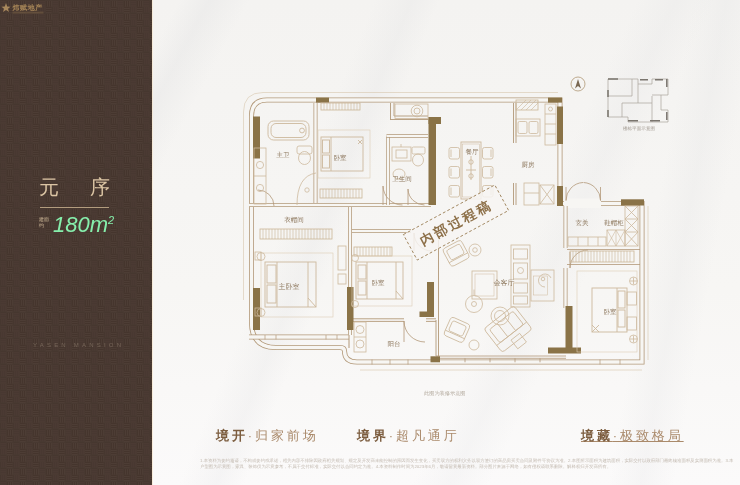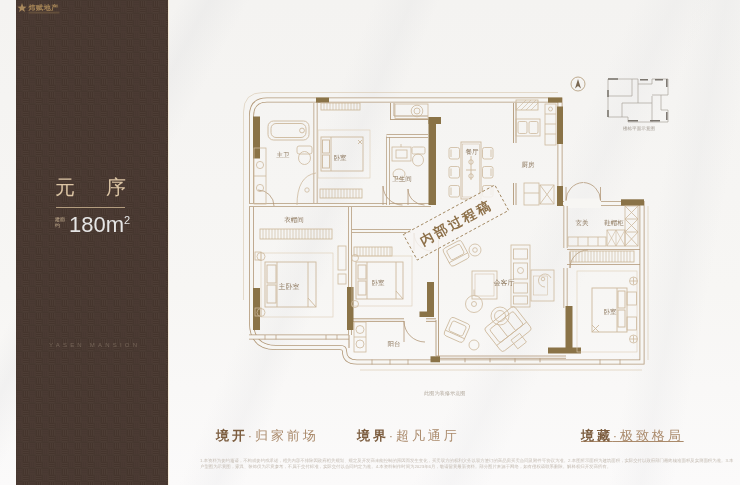--- a/index.html
+++ b/index.html
@@ -4,27 +4,27 @@
 <style>
 html,body{margin:0;padding:0;}
 .page{position:relative;width:740px;height:485px;overflow:hidden;background:#f6f5f3;font-family:"Liberation Sans",sans-serif;}
 .marble{position:absolute;inset:0;
  background:
   linear-gradient(118deg, rgba(255,255,255,0) 18%, rgba(205,206,210,.17) 21%, rgba(255,255,255,0) 25%),
   linear-gradient(112deg, rgba(255,255,255,0) 40%, rgba(208,209,213,.14) 44%, rgba(255,255,255,0) 47%),
   linear-gradient(115deg, rgba(255,255,255,0) 66%, rgba(210,211,215,.13) 70%, rgba(255,255,255,0) 74%),
   linear-gradient(100deg, rgba(255,255,255,0) 84%, rgba(212,213,216,.15) 88%, rgba(255,255,255,0) 92%),
   linear-gradient(180deg, #f4f3f1 0%, #f7f6f4 60%, #fbfafa 100%);}
-.panel{position:absolute;left:16px;top:0;width:152px;height:485px;background:#463730;box-shadow:1px 0 0 rgba(245,225,195,.55);}
+.panel{position:absolute;left:0;top:0;width:152px;height:485px;background:#463730;box-shadow:1px 0 0 rgba(245,225,195,.55);}
 .panel svg{position:absolute;left:0;top:0;}
 .logo{position:absolute;left:15px;top:11px;width:120px;height:16px;}
 .yuanxu{position:absolute;left:39px;top:174px;width:80px;color:#dcc5a4;font-size:20px;letter-spacing:31px;white-space:nowrap;}
 .hr1{position:absolute;left:40px;top:207px;width:69px;height:1px;background:#c6ae8c;opacity:.85;}
 .mj{position:absolute;left:39px;top:216px;color:#d3bc9b;font-size:5px;line-height:6px;}
-.sqm{position:absolute;left:53px;top:212px;color:#e5e5e5;font-size:22px;letter-spacing:0;}
+.sqm{position:absolute;left:53px;top:212px;color:#86efac;font-size:22px;letter-spacing:0;font-style:italic;}
 .sqm sup{font-size:11px;}
 .eng{position:absolute;left:33px;top:342px;color:#73625494;font-size:6px;letter-spacing:3.2px;color:rgba(190,170,150,.38);}
 .t4{position:absolute;top:427px;font-size:13px;letter-spacing:2.9px;color:#aa8a6b;white-space:nowrap;}
 .t4 b{color:#7c5d3f;font-weight:bold;}
 .disc{position:absolute;left:200px;top:458px;width:534px;color:#c3bab0;font-size:4.4px;line-height:5.6px;transform-origin:0 0;}
 </style>
 </head>
 <body>
 <div class="page">
 

